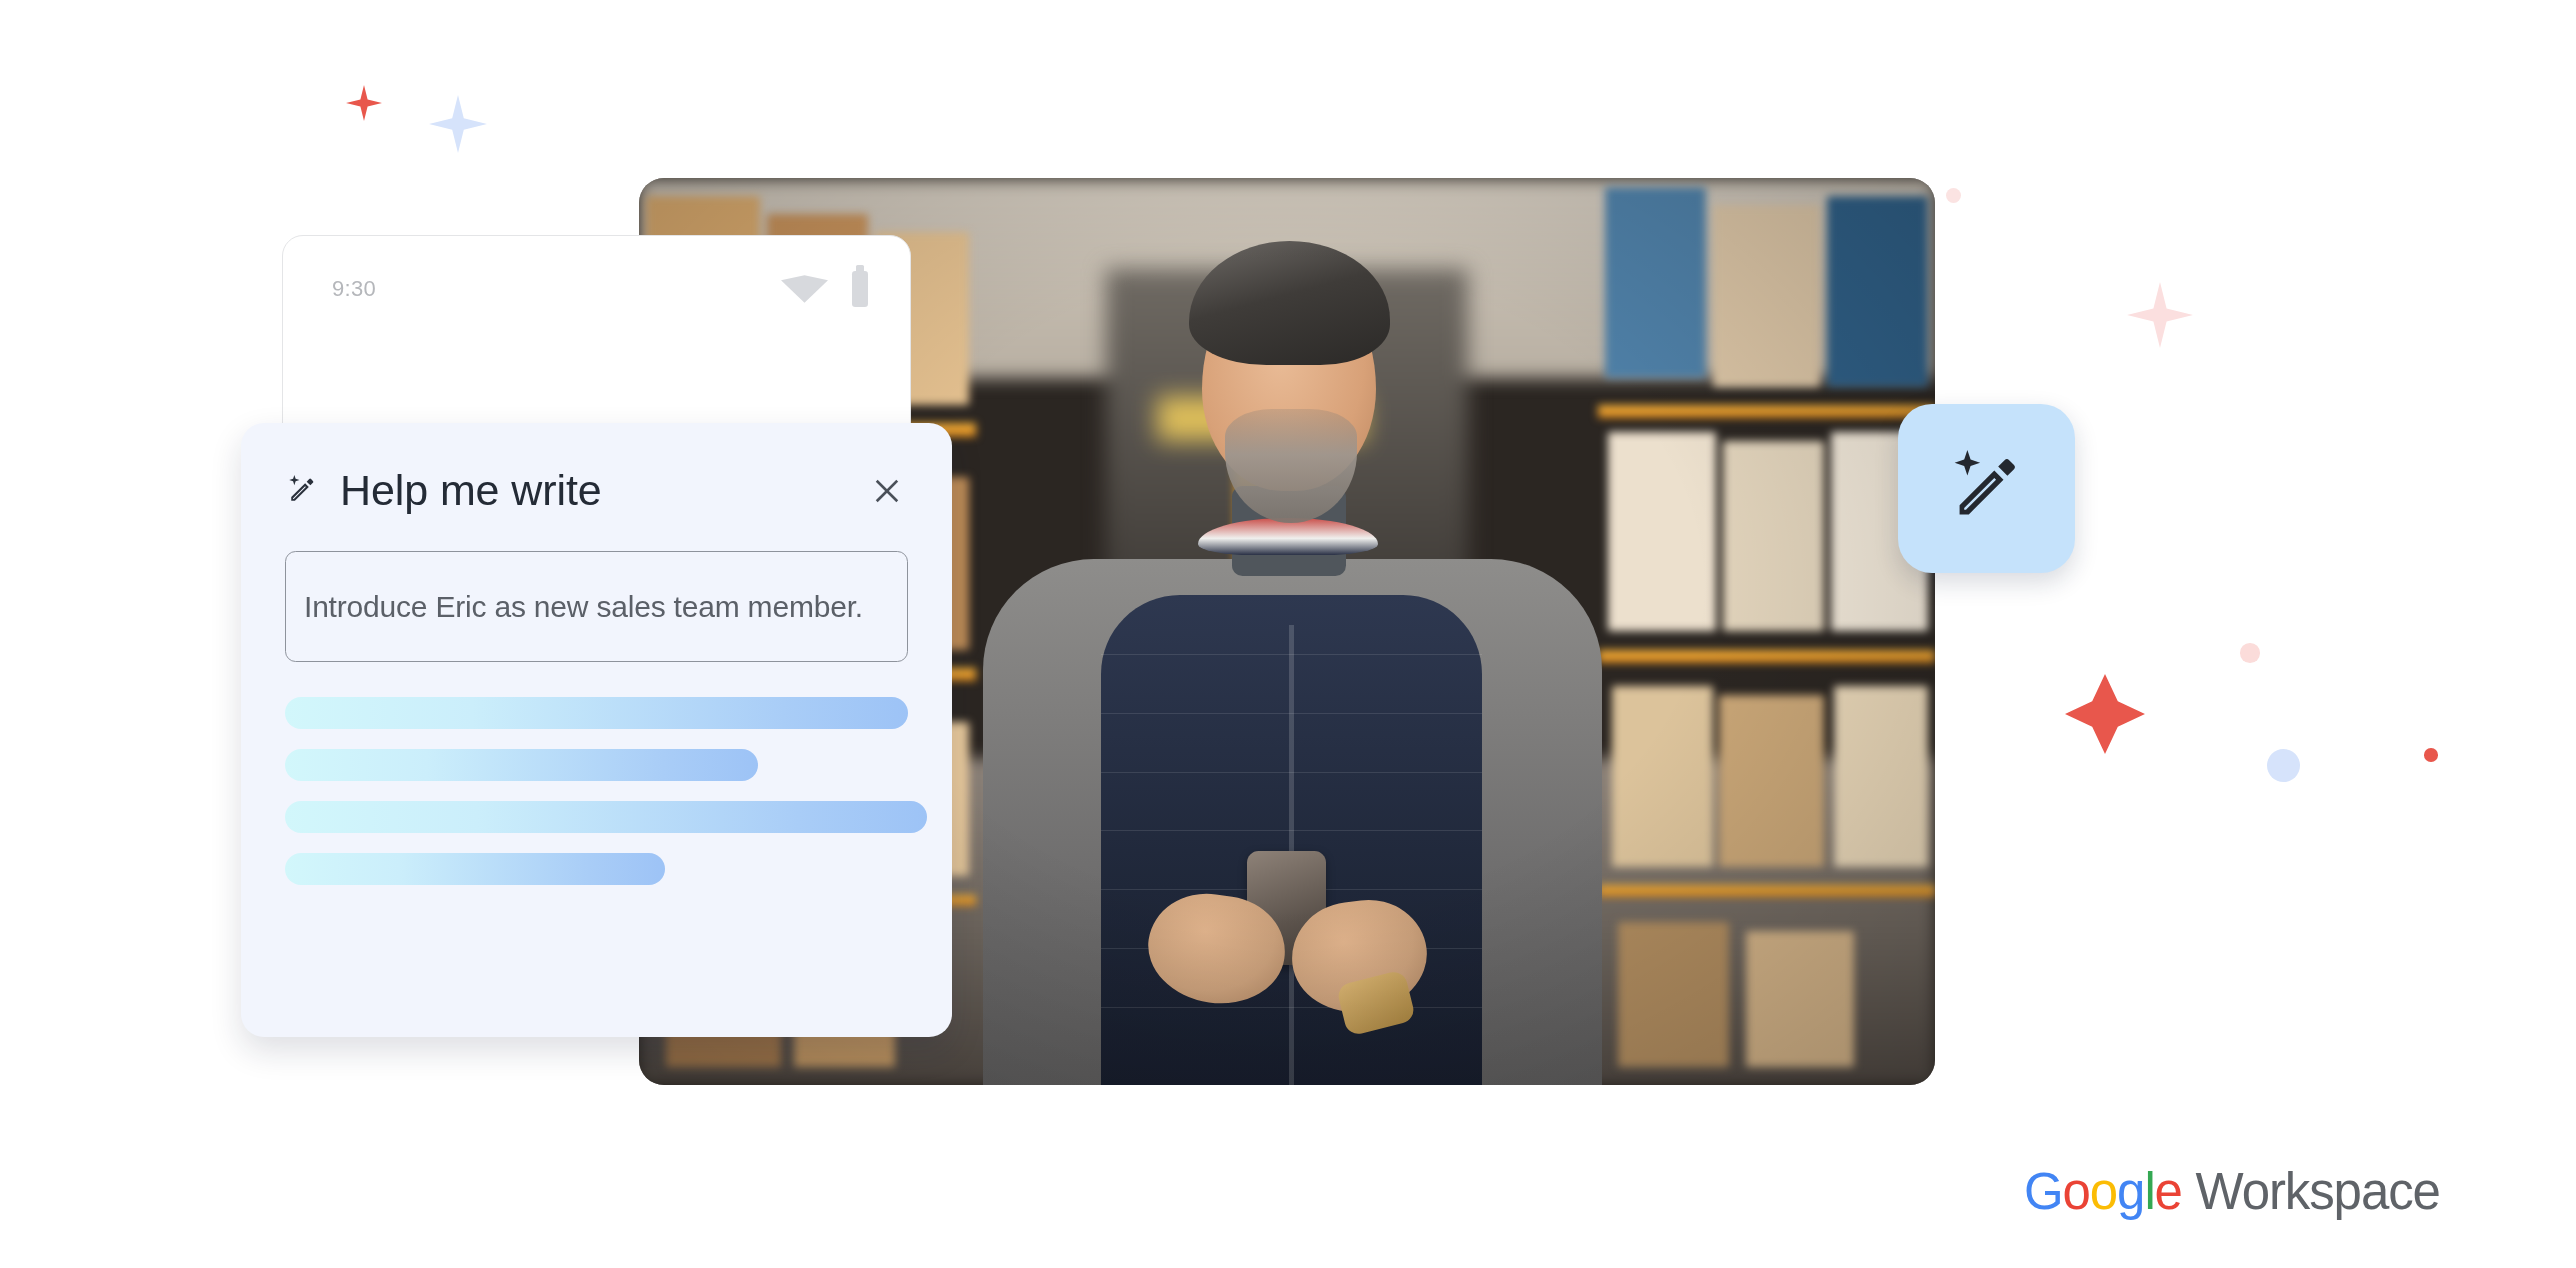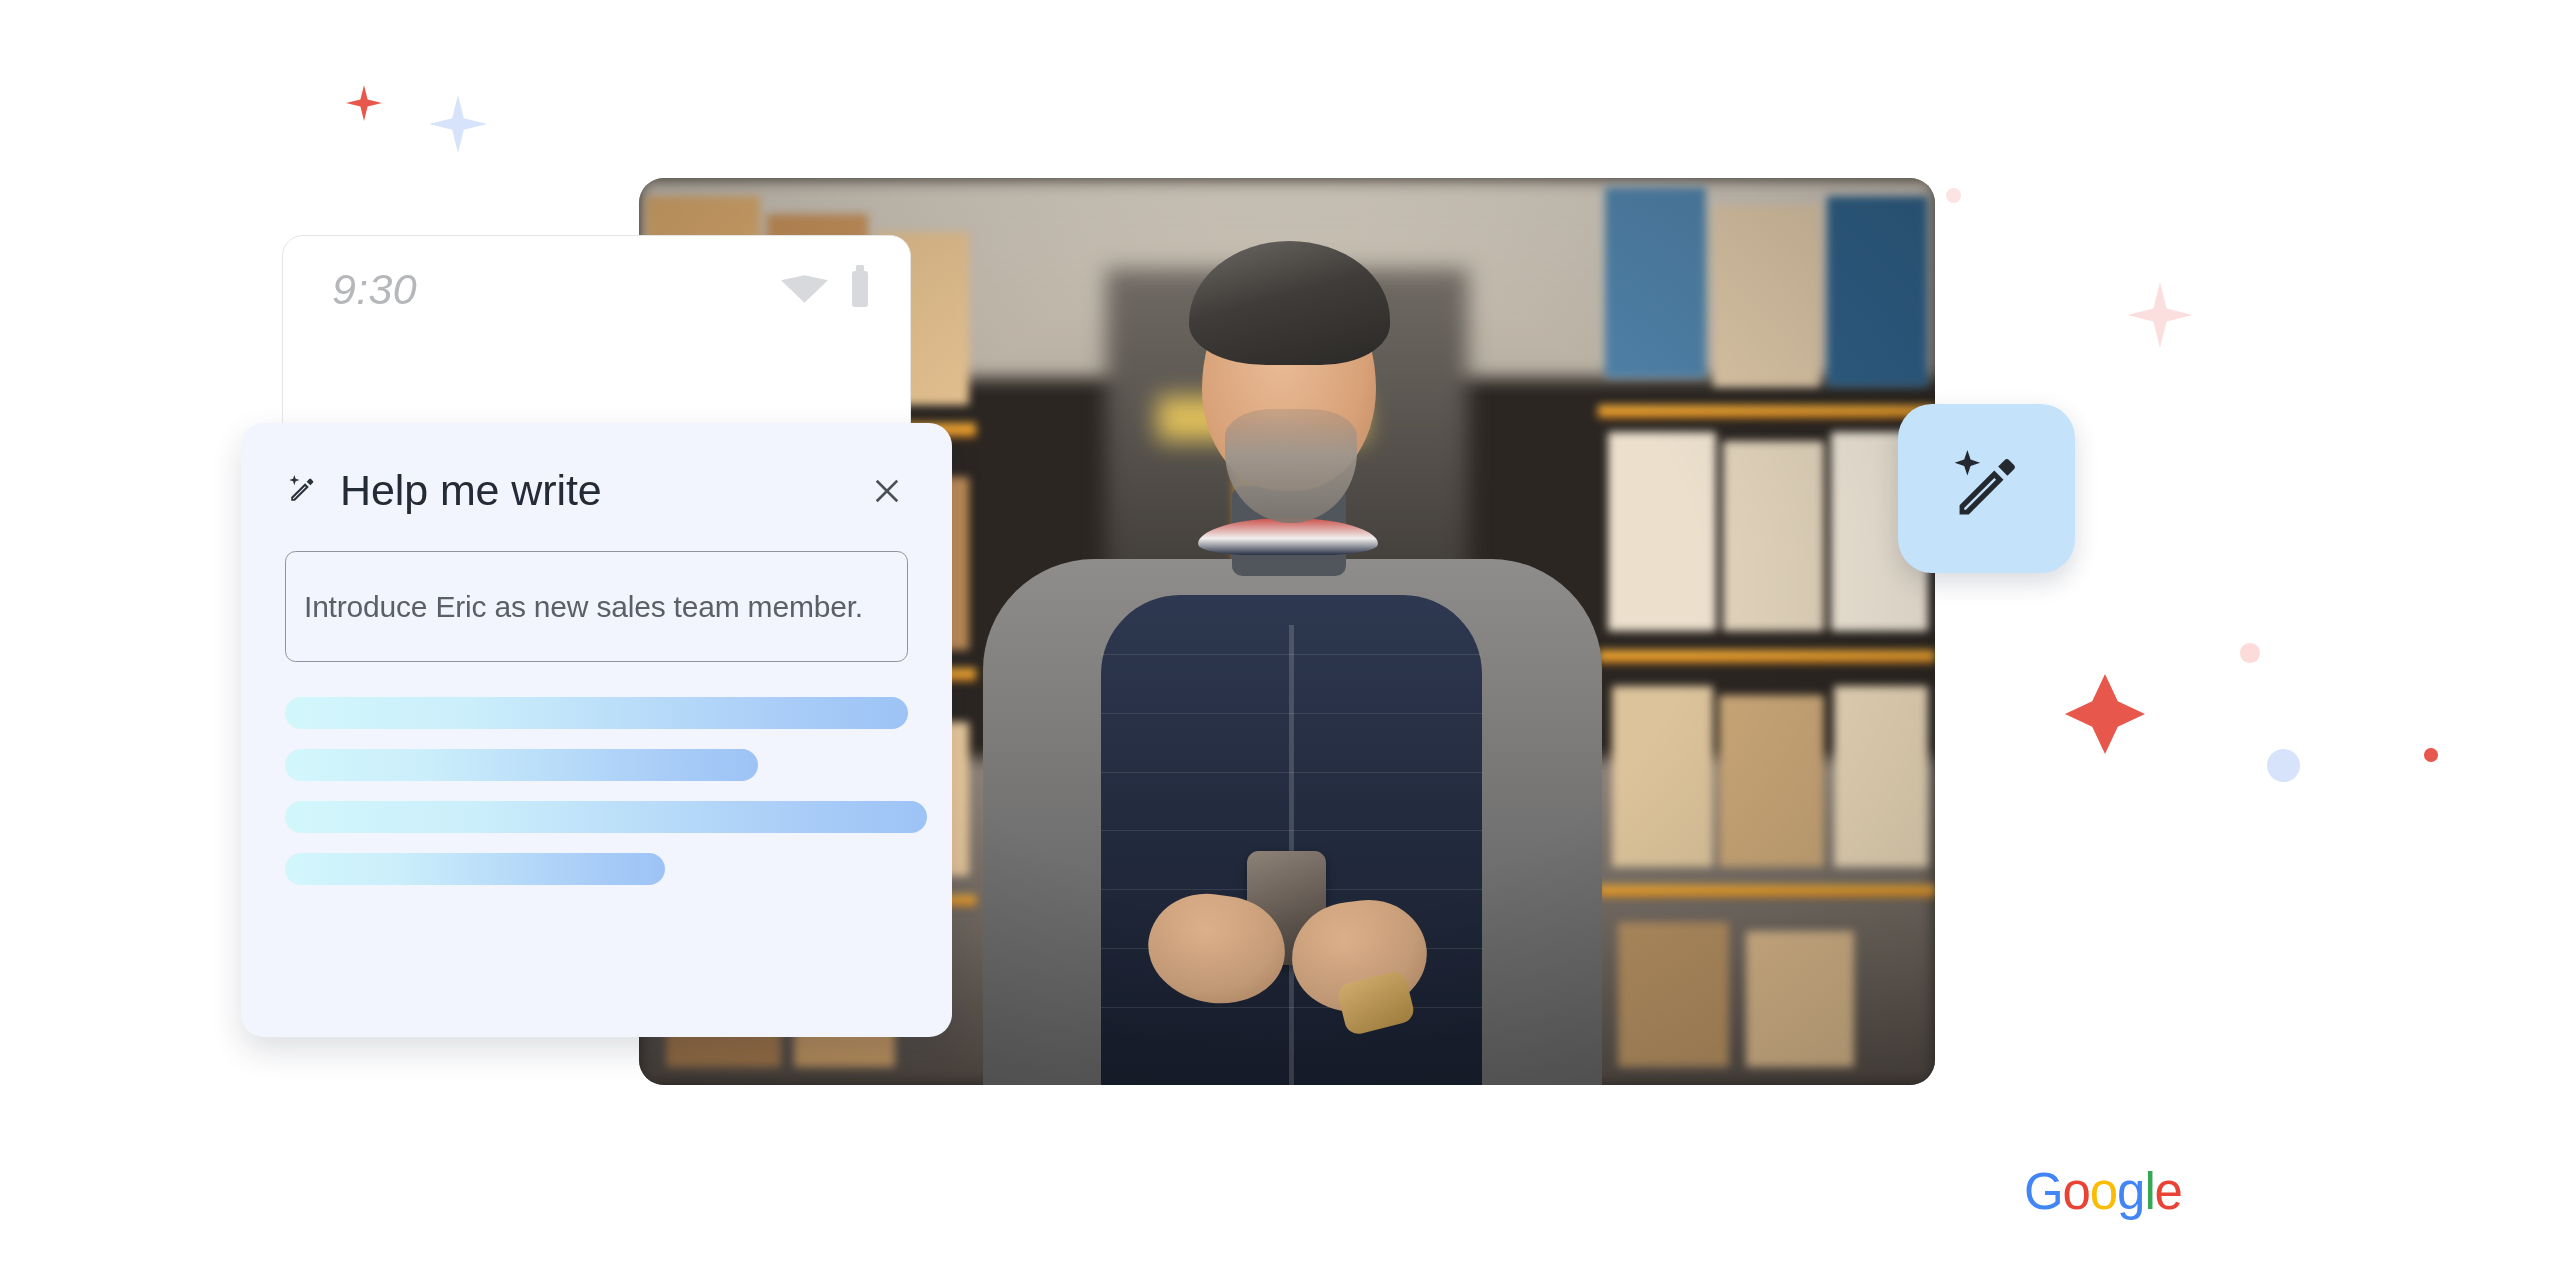--- a/index.html
+++ b/index.html
@@ -182,24 +182,23 @@
     box-sizing: border-box;
     overflow: hidden;
   }
   .status-bar {
     position: absolute; left: 0; right: 0; top: 0; height: 106px;
     display: flex; align-items: center; justify-content: space-between;
     padding: 0 42px 0 49px;
     box-sizing: border-box;
   }
   .status-time {
-    font-size: 43px;
+    font-size: 22px;
     color: #b5b7bb;
     letter-spacing: 0.3px;
-    font-style: italic;
   }
   .status-icons { display: flex; align-items: center; gap: 24px; }
   .wifi-glyph {
     width: 47px; height: 27.5px;
     background: #d7d9dd;
     clip-path: polygon(0% 18%, 50% 0%, 100% 18%, 50% 100%);
   }
   .battery-glyph {
     width: 16px; height: 36px;
     background: #d7d9dd;
@@ -480,14 +479,15 @@
 <div class="deco dot" style="left:2267px;top:749px;width:33px;height:33px;background:#D6E3FB;"></div>
 <div class="deco dot" style="left:2424px;top:748px;width:13.7px;height:13.7px;background:#E8574C;"></div>
 
 <div class="gw-logo">
   <span class="gw-g1">G</span>
   <span class="gw-o1">o</span>
   <span class="gw-o2">o</span>
   <span class="gw-g2">g</span>
   <span class="gw-l">l</span>
   <span class="gw-e">e</span>
+  <span class="gw-ws">Workspace</span>
 </div>
 
 
 </body></html>

